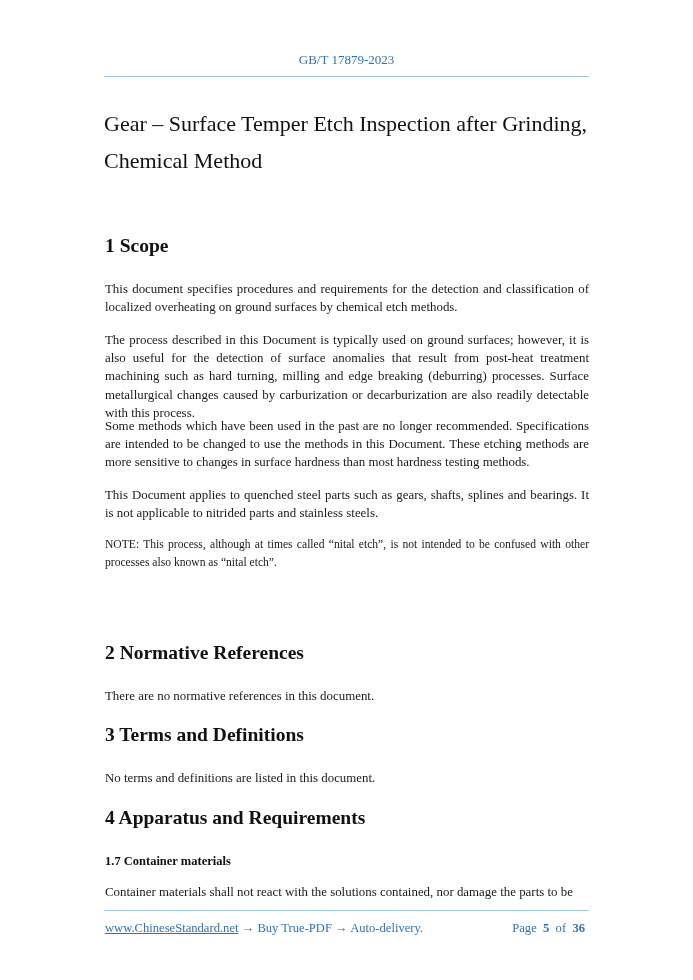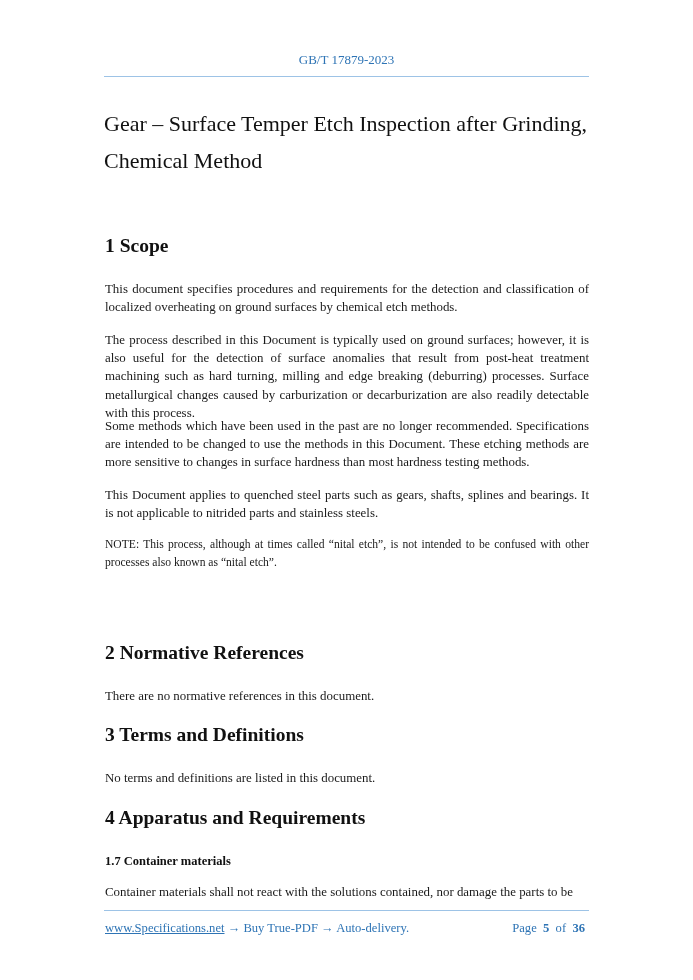--- a/index.html
+++ b/index.html
@@ -139,21 +139,21 @@
 
   <div class="h1" style="top:720px;">3 Terms and Definitions</div>
   <div class="para single" style="top:765px;">No terms and definitions are listed in this document.</div>
 
   <div class="h1" style="top:803px;">4 Apparatus and Requirements</div>
   <div class="h2" style="top:850px;">1.7 Container materials</div>
   <div class="para single" style="top:879px;">Container materials shall not react with the solutions contained, nor damage the parts to be</div>
 
   <div class="footer-rule"></div>
   <div class="footer-left">
-    <a>www.Specifications.net</a><span> → Buy True-PDF → Auto-delivery.</span>
+    <a>www.ChineseStandard.net</a><span> → Buy True-PDF → Auto-delivery.</span>
   </div>
   <div class="footer-right">
     <span>Page</span>&nbsp;
     <b>5</b>&nbsp;
     <span>of</span>&nbsp;
     <b>36</b>
   </div>
 
 </div>
 

